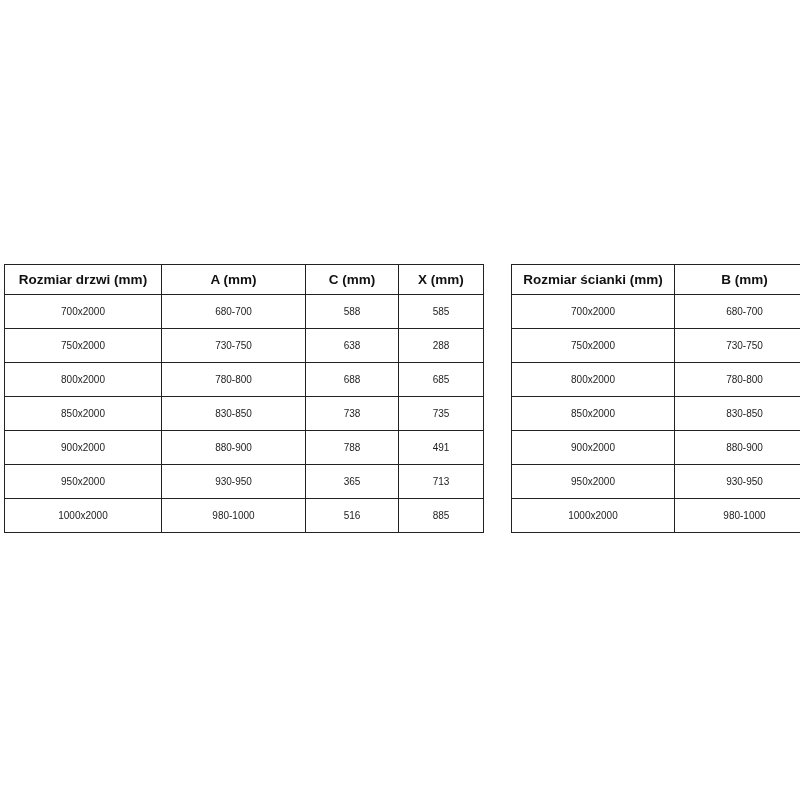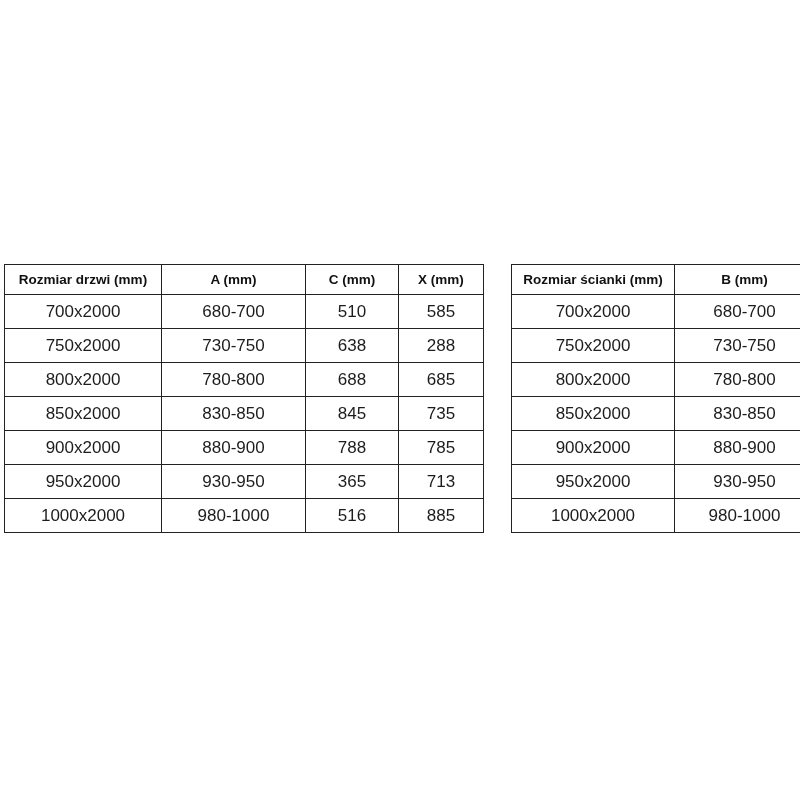--- a/index.html
+++ b/index.html
@@ -36,21 +36,21 @@
     white-space: nowrap;
     overflow: hidden;
   }
   table.spec-table th {
     font-size: 13.5px;
     font-weight: bold;
     height: 29px;
     color: #111111;
   }
   table.spec-table td {
-    font-size: 17px;
+    font-size: 10px;
     font-weight: normal;
     height: 33px;
     color: #1c1c1c;
   }
   #door-table {
     left: 4px;
     width: 443px;
   }
   #door-table th:nth-child(1) { width: 148px; }
   #door-table th:nth-child(2) { width: 135px; }
@@ -73,46 +73,46 @@
           <th>Rozmiar drzwi (mm)</th>
           <th>A (mm)</th>
           <th>C (mm)</th>
           <th>X (mm)</th>
         </tr>
       </thead>
       <tbody>
         <tr>
           <td>700x2000</td>
           <td>680-700</td>
-          <td>510</td>
+          <td>588</td>
           <td>585</td>
         </tr>
         <tr>
           <td>750x2000</td>
           <td>730-750</td>
           <td>638</td>
           <td>288</td>
         </tr>
         <tr>
           <td>800x2000</td>
           <td>780-800</td>
           <td>688</td>
           <td>685</td>
         </tr>
         <tr>
           <td>850x2000</td>
           <td>830-850</td>
-          <td>845</td>
+          <td>738</td>
           <td>735</td>
         </tr>
         <tr>
           <td>900x2000</td>
           <td>880-900</td>
           <td>788</td>
-          <td>785</td>
+          <td>491</td>
         </tr>
         <tr>
           <td>950x2000</td>
           <td>930-950</td>
           <td>365</td>
           <td>713</td>
         </tr>
         <tr>
           <td>1000x2000</td>
           <td>980-1000</td>

